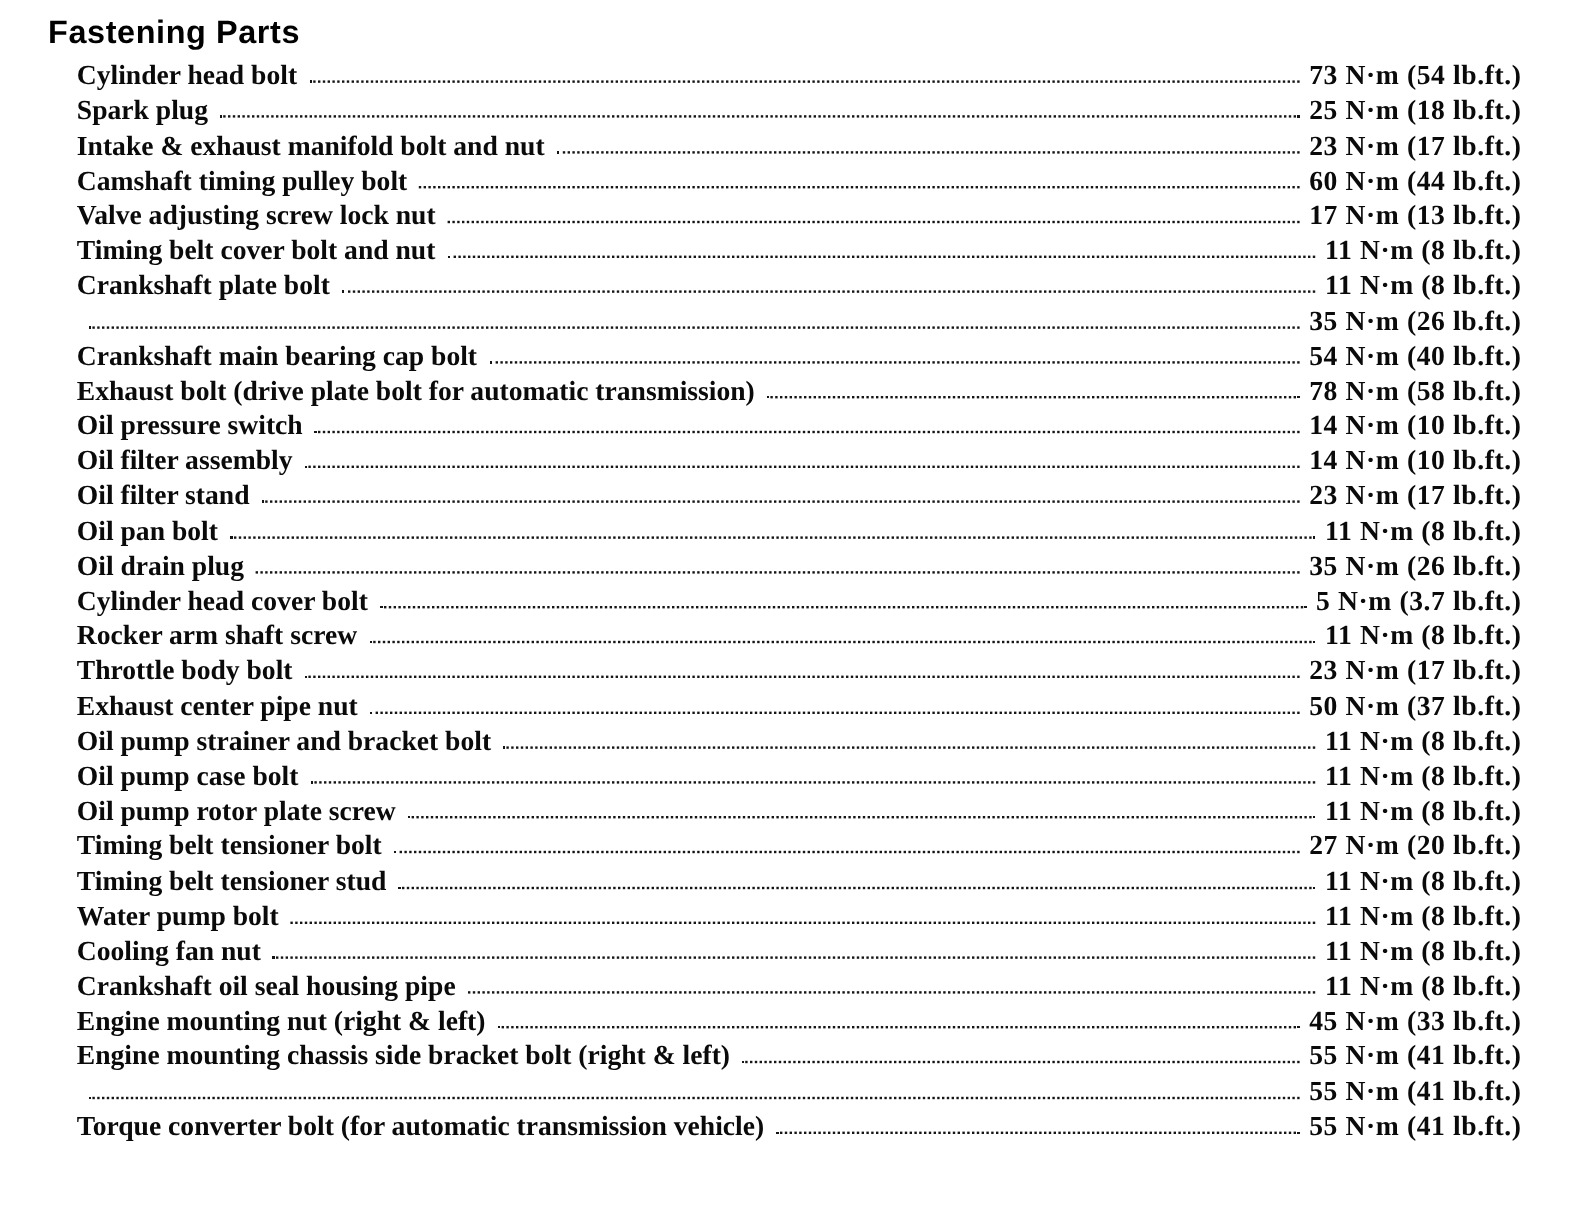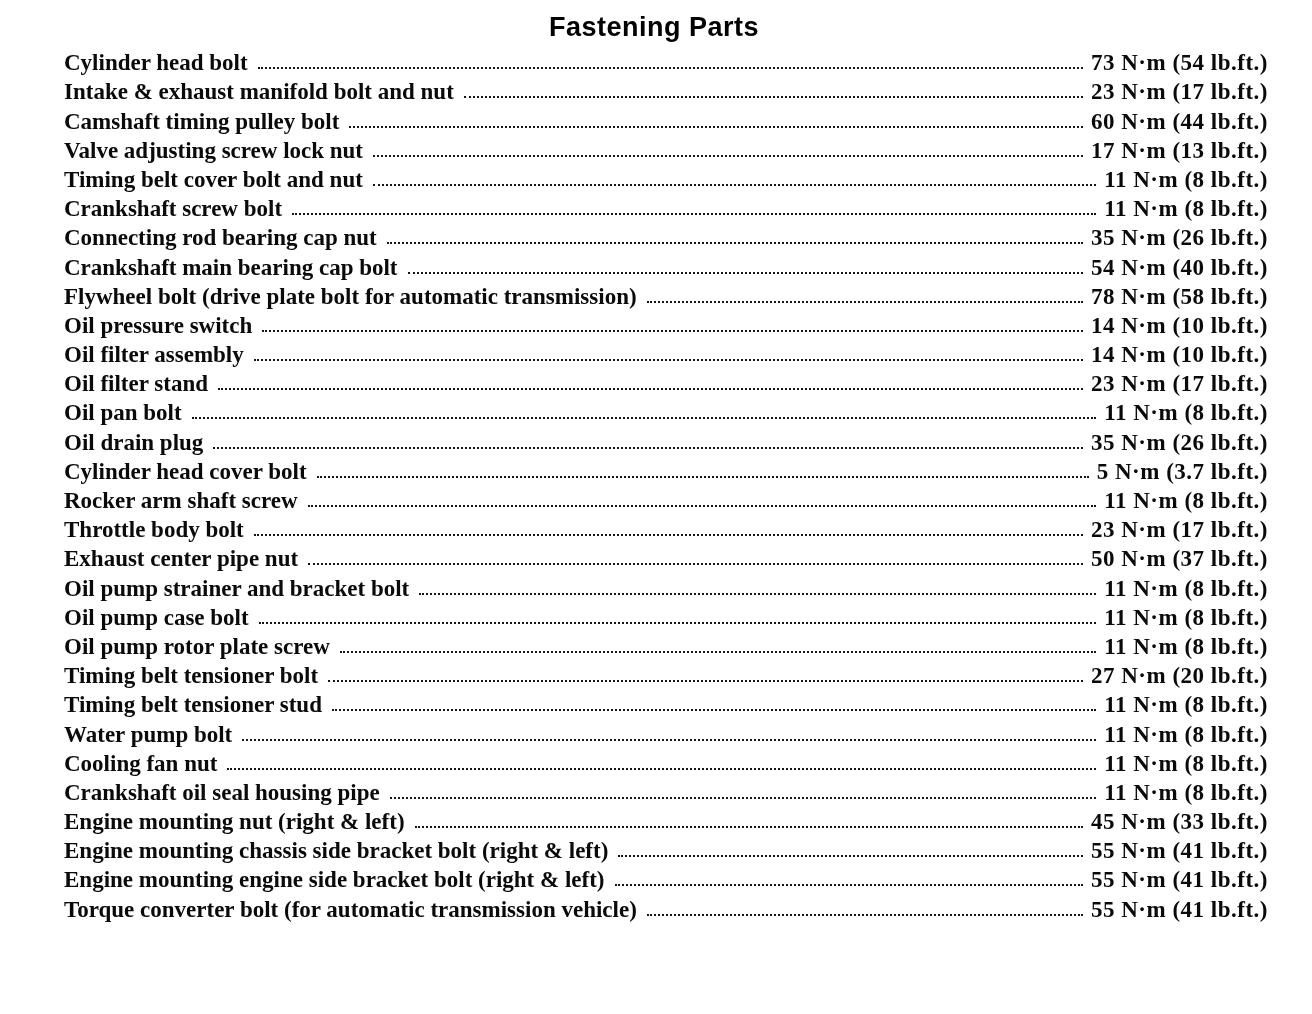--- a/index.html
+++ b/index.html
@@ -21,21 +21,20 @@
     left: 40px;
     right: 44px;
   }
   .doc-title {
     font-family: "Liberation Sans", sans-serif;
     font-weight: 700;
     font-size: 27px;
     letter-spacing: 0.5px;
     color: #000;
     margin: 0 0 4px 0;
-    text-align: center;
   }
   .spec-list {
     margin-left: 24px;
   }
   .spec-row {
     display: flex;
     align-items: flex-end;
     height: 29.2px;
     font-size: 23px;
     font-weight: 700;
@@ -61,20 +60,25 @@
 <div class="page">
   <h1 class="doc-title">Fastening Parts</h1>
 
   <div class="spec-list">
   <div class="spec-row">
     <span class="part-name">Cylinder head bolt</span>
     <span class="leader"></span>
     <span class="torque-value">73 N·m (54 lb.ft.)</span>
   </div>
 
+  <div class="spec-row">
+    <span class="part-name">Spark plug</span>
+    <span class="leader"></span>
+    <span class="torque-value">25 N·m (18 lb.ft.)</span>
+  </div>
 
   <div class="spec-row">
     <span class="part-name">Intake &amp; exhaust manifold bolt and nut</span>
     <span class="leader"></span>
     <span class="torque-value">23 N·m (17 lb.ft.)</span>
   </div>
 
   <div class="spec-row">
     <span class="part-name">Camshaft timing pulley bolt</span>
     <span class="leader"></span>
@@ -87,39 +91,38 @@
     <span class="torque-value">17 N·m (13 lb.ft.)</span>
   </div>
 
   <div class="spec-row">
     <span class="part-name">Timing belt cover bolt and nut</span>
     <span class="leader"></span>
     <span class="torque-value">11 N·m (8 lb.ft.)</span>
   </div>
 
   <div class="spec-row">
-    <span class="part-name">Crankshaft screw bolt</span>
-    <span class="leader"></span>
-    <span class="torque-value">11 N·m (8 lb.ft.)</span>
-  </div>
-
-  <div class="spec-row">
-    <span class="part-name">Connecting rod bearing cap nut</span>
+    <span class="part-name">Crankshaft plate bolt</span>
+    <span class="leader"></span>
+    <span class="torque-value">11 N·m (8 lb.ft.)</span>
+  </div>
+
+  <div class="spec-row">
     <span class="leader"></span>
     <span class="torque-value">35 N·m (26 lb.ft.)</span>
   </div>
 
   <div class="spec-row">
     <span class="part-name">Crankshaft main bearing cap bolt</span>
     <span class="leader"></span>
     <span class="torque-value">54 N·m (40 lb.ft.)</span>
   </div>
 
   <div class="spec-row">
-    <span class="part-name">Flywheel bolt (drive plate bolt for automatic transmission)</span>
+    <span class="part-name">Exhaust bolt (drive plate bolt for automatic transmission)</span>
     <span class="leader"></span>
     <span class="torque-value">78 N·m (58 lb.ft.)</span>
   </div>
 
   <div class="spec-row">
     <span class="part-name">Oil pressure switch</span>
     <span class="leader"></span>
     <span class="torque-value">14 N·m (10 lb.ft.)</span>
   </div>
 
@@ -226,21 +229,20 @@
     <span class="torque-value">45 N·m (33 lb.ft.)</span>
   </div>
 
   <div class="spec-row">
     <span class="part-name">Engine mounting chassis side bracket bolt (right &amp; left)</span>
     <span class="leader"></span>
     <span class="torque-value">55 N·m (41 lb.ft.)</span>
   </div>
 
   <div class="spec-row">
-    <span class="part-name">Engine mounting engine side bracket bolt (right &amp; left)</span>
     <span class="leader"></span>
     <span class="torque-value">55 N·m (41 lb.ft.)</span>
   </div>
 
   <div class="spec-row">
     <span class="part-name">Torque converter bolt (for automatic transmission vehicle)</span>
     <span class="leader"></span>
     <span class="torque-value">55 N·m (41 lb.ft.)</span>
   </div>
 </div>

